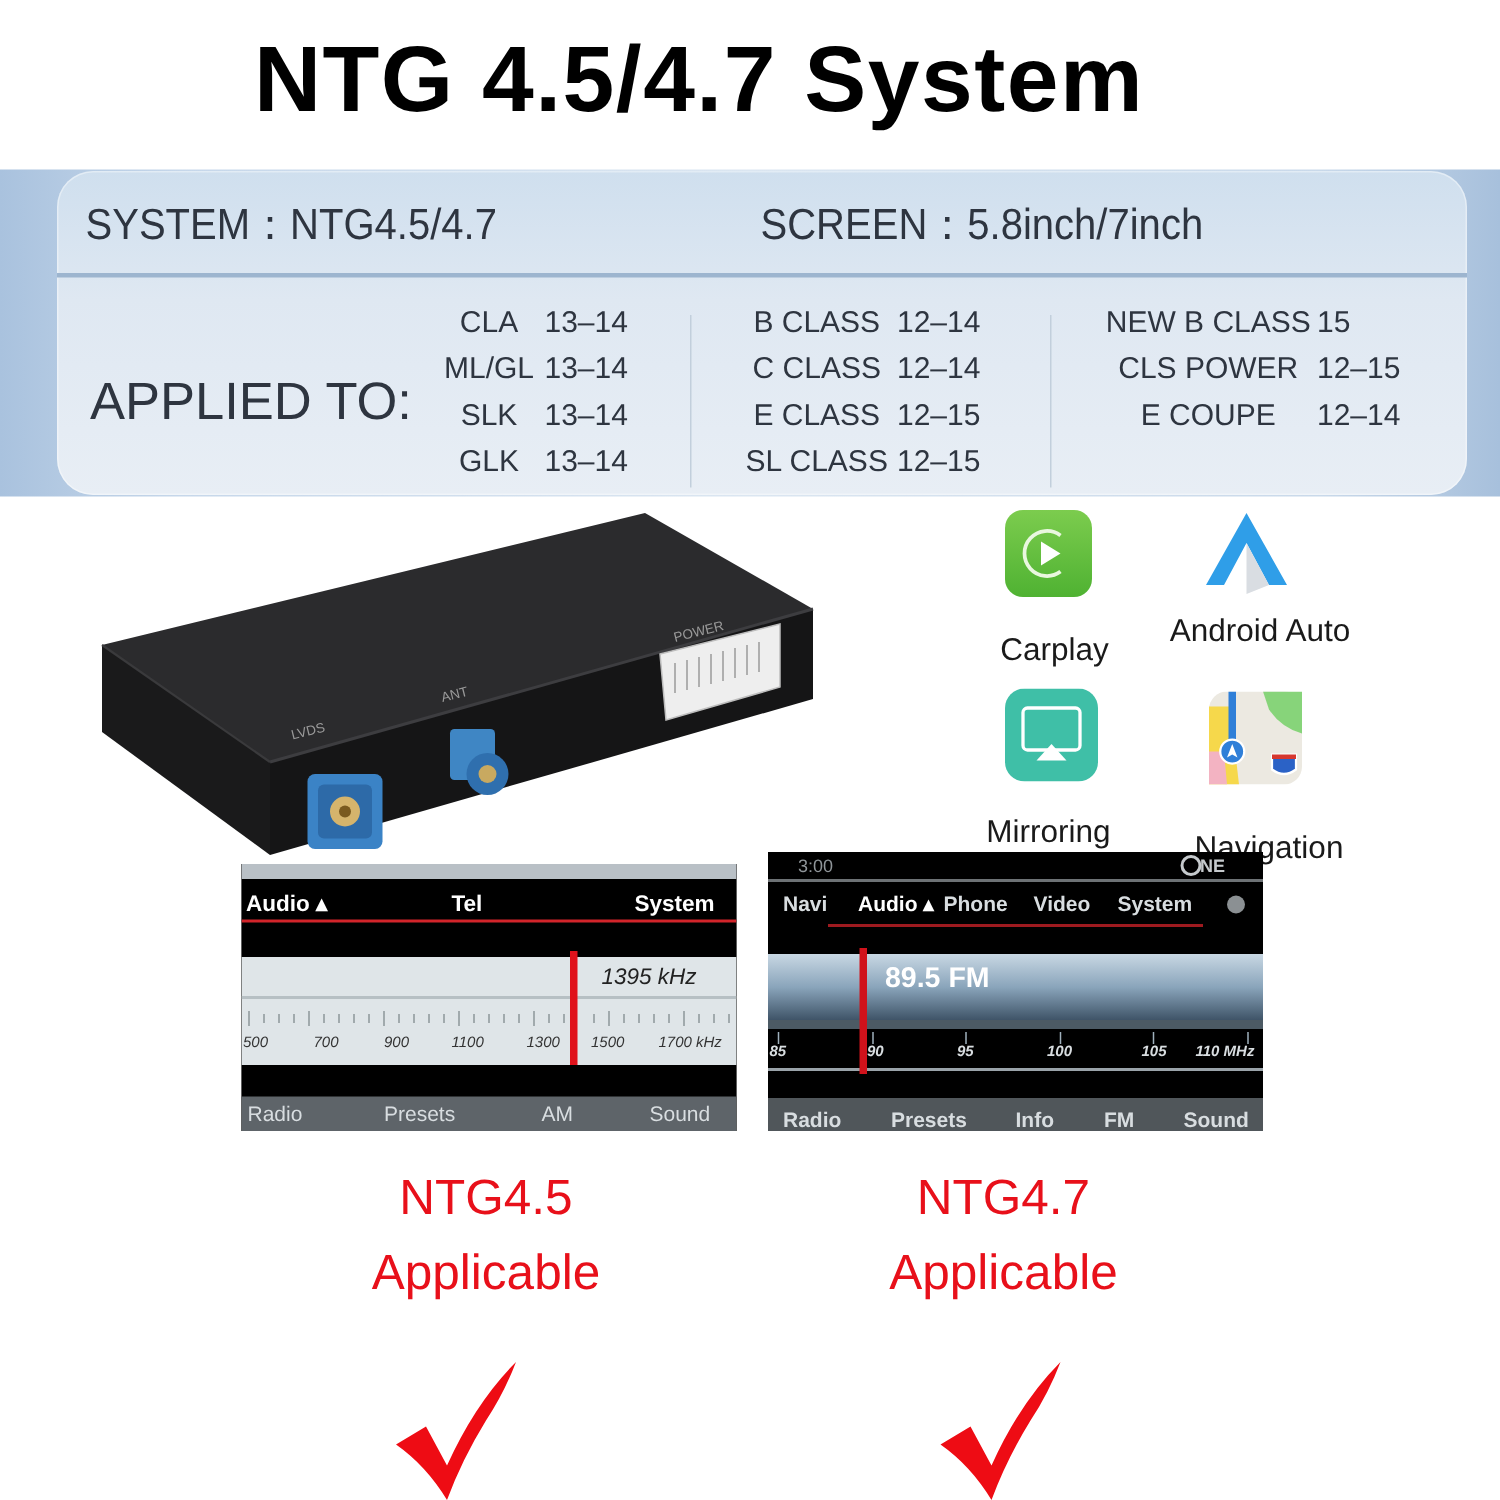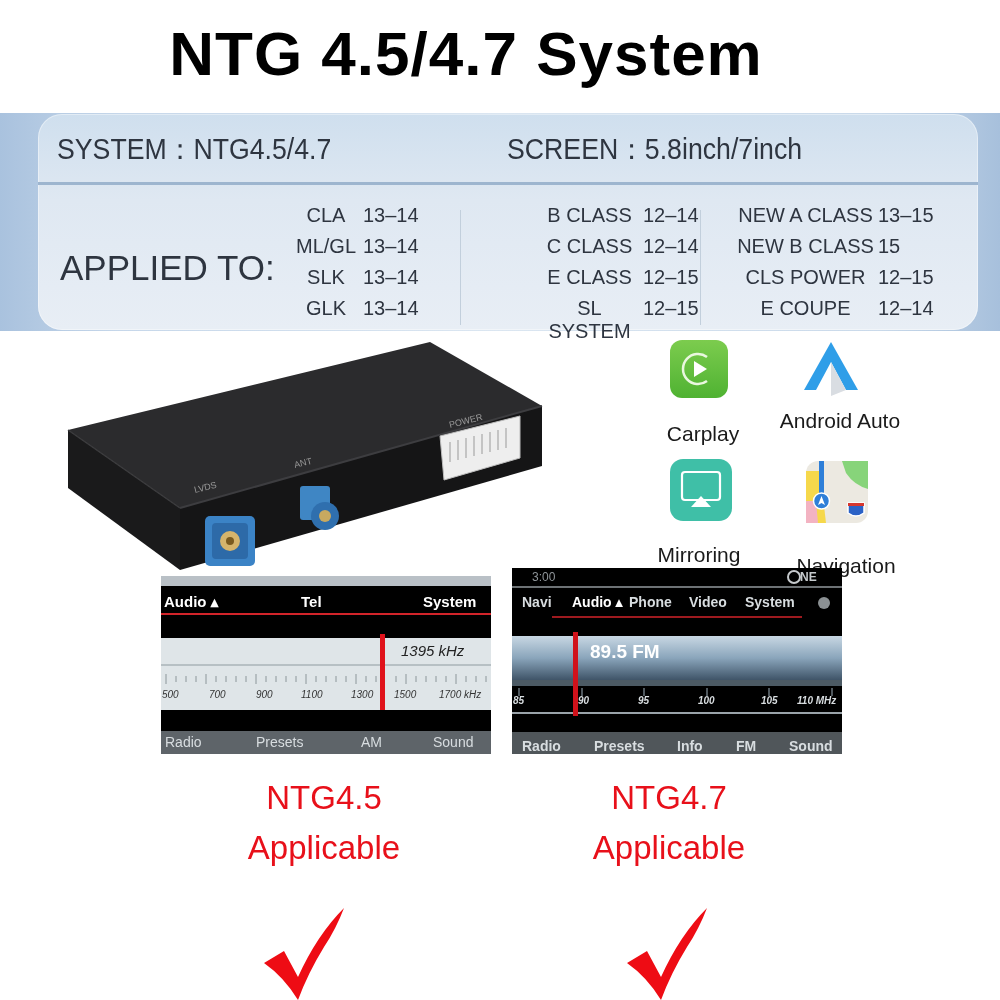--- a/index.html
+++ b/index.html
@@ -30,21 +30,21 @@
   .spec-text { position: absolute; color: #2e3540; font-family: "Liberation Sans", sans-serif; }
   .sys-label { left: 57px; top: 130px; font-size: 29px; transform: scaleX(0.92); transform-origin: left; }
   .scr-label { left: 507px; top: 130px; font-size: 29px; transform: scaleX(0.92); transform-origin: left; }
   .applied-label { left: 60px; top: 248px; font-size: 35px; }
 
   .col { position: absolute; top: 204px; font-size: 20px; color: #2e3540; }
   .col .row { height: 31px; display: flex; text-align: center; }
   .col1 { left: 289px; }
   .col1 .name { width: 74px; }
   .col2 { left: 491px; }
-  .col2 .name { width: 107px; margin-left: 45px; }
+  .col2 .name { width: 107px; }
   .col3 { left: 733px; }
   .col3 .name { width: 145px; }
   .vsep { position: absolute; top: 210px; width: 1px; height: 115px; background: #c2cfdc; }
 
   
   .device { position: absolute; left: 60px; top: 338px; width: 490px; height: 240px; }
 
   
   .feature { position: absolute; text-align: center; }
   .feature .icon { position: absolute; }
@@ -97,30 +97,26 @@
     </div>
   <div class="row">
       <span class="name">C CLASS</span>
       <span>12–14</span>
     </div>
   <div class="row">
       <span class="name">E CLASS</span>
       <span>12–15</span>
     </div>
   <div class="row">
-      <span class="name">SL SYSTEM</span>
+      <span class="name">SL CLASS</span>
       <span>12–15</span>
     </div>
 </div>
 <div class="vsep" style="left:700px"></div>
 <div class="col col3">
-  <div class="row">
-      <span class="name">NEW A CLASS</span>
-      <span>13–15</span>
-    </div>
   <div class="row">
       <span class="name">NEW B CLASS</span>
       <span>15</span>
     </div>
   <div class="row">
       <span class="name">CLS POWER</span>
       <span>12–15</span>
     </div>
   <div class="row">
       <span class="name">E COUPE</span>

